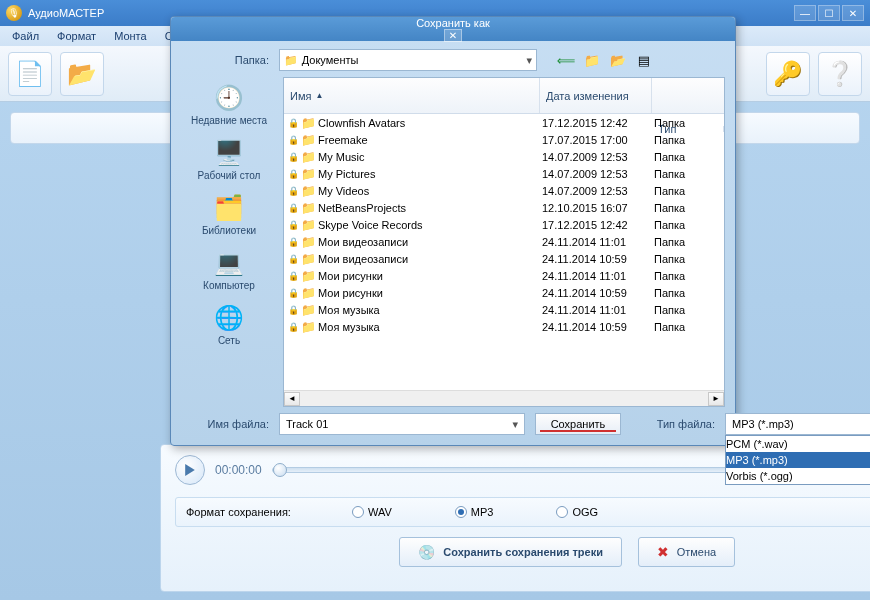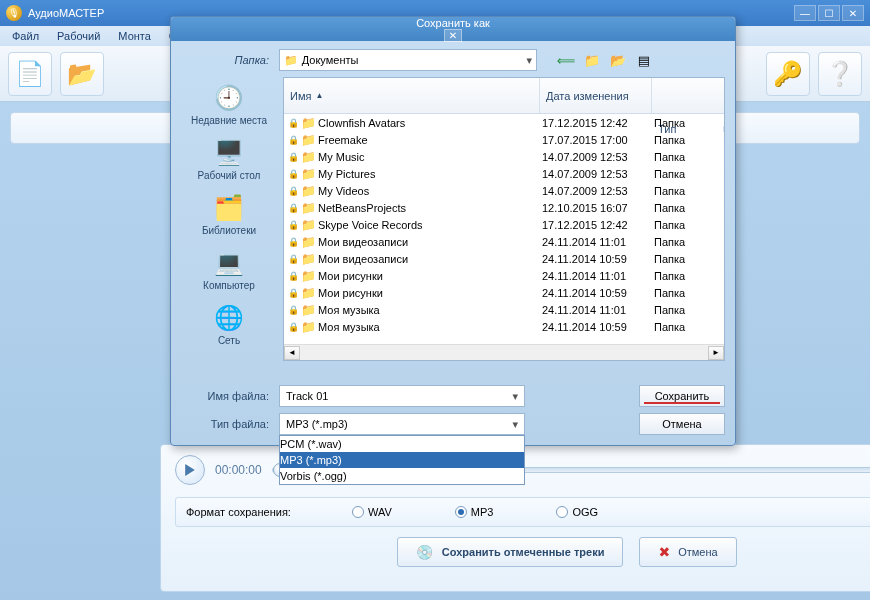--- a/index.html
+++ b/index.html
@@ -34,21 +34,21 @@
 .big-btn { height: 30px; padding: 0 18px; background: linear-gradient(#fefefe,#e4eef9); border: 1px solid #a5c1dc; border-radius: 3px; display: flex; align-items: center; gap: 8px; cursor: pointer; font-weight: bold; color: #2a4a6e; }
 .big-btn.cancel { font-weight: normal; }
 .big-btn .ic { font-size: 14px; }
 
 
 .dialog { position: absolute; left: 170px; top: 16px; width: 566px; height: 430px; background: linear-gradient(#c7def3,#b6d2ea); border: 1px solid #5a88b8; border-radius: 4px; box-shadow: 2px 3px 10px rgba(0,0,0,0.3); display: flex; flex-direction: column; }
 .dlg-title { height: 24px; display: flex; align-items: center; justify-content: space-between; padding: 0 8px; color: #fff; background: linear-gradient(#5a9bd8,#4485c5); border-radius: 4px 4px 0 0; flex-direction: column; }
 .dlg-close { width: 18px; height: 16px; background: rgba(255,255,255,0.2); border: 1px solid rgba(255,255,255,0.4); display:flex;align-items:center;justify-content:center; cursor:pointer; font-size:10px; }
 .dlg-body { flex: 1; padding: 8px 10px 10px 10px; display: flex; flex-direction: column; }
 .folder-row { display: flex; align-items: center; gap: 10px; margin-bottom: 6px; }
-.folder-row .lbl { width: 88px; text-align: right; color: #2a4a6e; font-style: italic; }
+.folder-row .lbl { width: 88px; text-align: right; color: #2a4a6e; }
 .combo { flex: 0 0 258px; height: 22px; background: #fff; border: 1px solid #9bb7d2; display: flex; align-items: center; padding: 0 4px; gap: 4px; position: relative; }
 .combo .arrow { margin-left: auto; color: #555; }
 .nav-icons { display: flex; gap: 8px; margin-left: 10px; }
 .nav-icons span { width: 18px; height: 18px; display:flex;align-items:center;justify-content:center; cursor:pointer; font-size:13px; }
 
 .mid-row { flex: 1; display: flex; gap: 6px; min-height: 0; }
 .places { width: 96px; display: flex; flex-direction: column; gap: 8px; align-items: center; padding-top: 4px; }
 .place { display: flex; flex-direction: column; align-items: center; gap: 2px; color: #2a4a6e; cursor: pointer; width: 90px; padding: 2px; }
 .place .pic { width: 34px; height: 30px; display:flex;align-items:center;justify-content:center; font-size:24px; }
 .place .txt { text-align: center; font-size: 10px; }
@@ -61,21 +61,21 @@
 .file-list { flex: 1; overflow: hidden; }
 .file-row { height: 17px; display: flex; align-items: center; padding: 0 2px; }
 .file-row .n { flex: 0 0 256px; display: flex; align-items: center; gap: 3px; padding-left: 2px; }
 .file-row .lock { color: #d8a030; font-size: 9px; width: 10px; }
 .file-row .fico { color: #e3b33e; font-size: 12px; width: 14px; }
 .file-row .d { flex: 0 0 112px; } .file-row .t { flex: 1; }
 .hscroll { height: 16px; background: #f0f0f0; border-top: 1px solid #ddd; display:flex;align-items:center; }
 .hscroll .arr { width: 16px; height: 14px; background: linear-gradient(#fdfdfd,#e8e8e8); border:1px solid #c8c8c8; display:flex;align-items:center;justify-content:center;font-size:8px; }
 .hscroll .track { flex:1; }
 
-.bottom-rows { margin-top: 24px; display: flex; flex-direction: column; gap: 6px; }
+.bottom-rows { margin-top: 6px; display: flex; flex-direction: row; gap: 6px; }
 .brow { display: flex; align-items: center; gap: 10px; position: relative; }
 .brow .lbl { width: 88px; text-align: right; color: #2a4a6e; }
 .text-combo { flex: 0 0 246px; height: 22px; background: #fff; border: 1px solid #9bb7d2; display: flex; align-items: center; padding: 0 6px; position: relative; }
 .text-combo .arrow { margin-left: auto; color: #555; }
 .act-btn { width: 86px; height: 22px; margin-left: auto; background: linear-gradient(#fdfdfd,#e7eef7); border: 1px solid #9bb7d2; cursor: pointer; display:flex;align-items:center;justify-content:center; position:relative;text-align:center; }
 .act-btn.save::after { content:''; position:absolute; left:4px; right:4px; bottom:2px; height:2px; background:#d03030; }
 
 .type-dropdown { position: absolute; left: 98px; top: 22px; width: 246px; background: #fff; border: 1px solid #7a9cc0; z-index: 10; }
 .type-dropdown div { padding: 2px 0; }
 .type-dropdown div.sel { background: #2e6db3; color: #fff; }
@@ -90,21 +90,21 @@
       <span>АудиоМАСТЕР</span>
     </div>
     <div class="win-controls">
       <div class="win-btn">—</div>
       <div class="win-btn">☐</div>
       <div class="win-btn">✕</div>
     </div>
   </div>
   <div class="menubar">
     <span>Файл</span>
-    <span>Рабочий</span>
+    <span>Формат</span>
     <span>Монта</span>
     <span>CD</span>
   </div>
   <div class="toolbar">
     <div class="tbbtn">📄</div>
     <div class="tbbtn">📂</div>
     <div style="flex:1"></div>
     <div class="tbbtn">🔑</div>
     <div class="tbbtn">❔</div>
   </div>
@@ -138,21 +138,21 @@
           </div>
         <div class="radio-opt">
             <span class="radio"></span>
             <span>OGG</span>
           </div>
       </div>
     </div>
     <div class="btn-row">
       <div class="big-btn">
           <span class="ic">💿</span>
-          <span>Сохранить отмеченные треки</span>
+          <span>Сохранить сохранения треки</span>
         </div>
       <div class="big-btn cancel">
           <span class="ic" style="color:#d03030">✖</span>
           <span>Отмена</span>
         </div>
     </div>
   </div>
 
   <div class="dialog">
     <div class="dlg-title">

